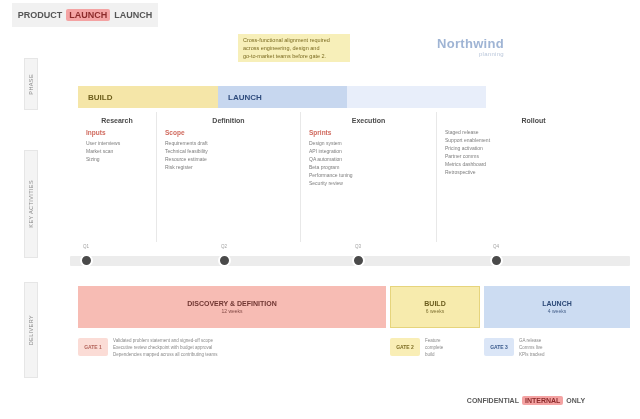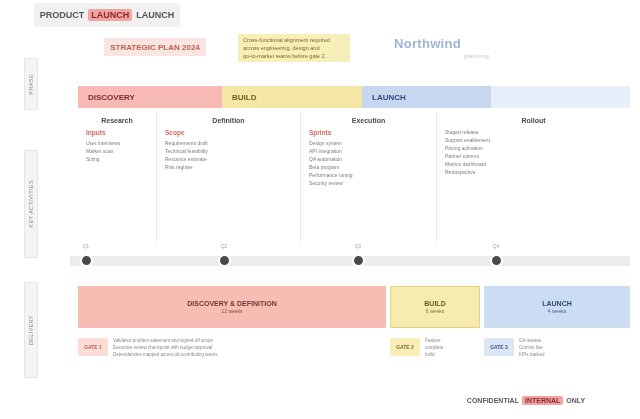--- a/index.html
+++ b/index.html
@@ -7,21 +7,21 @@
     width: 640px; height: 419px;
     background: #ffffff;
     font-family: "Liberation Sans", sans-serif;
     color: #3c3c3c;
     overflow: hidden;
   }
   .page { position: relative; width: 640px; height: 419px; }
 
   
   .title-bar {
-    position: absolute; left: 34px; top: 3px;
+    position: absolute; left: 12px; top: 3px;
     width: 146px; height: 24px;
     background: #f1f1f1;
     display: flex; align-items: center; justify-content: center;
     gap: 4px;
     font-size: 9px; font-weight: bold; color: #555;
     white-space: nowrap;
   }
   .title-hl {
     background: #f4a3a3; color: #8c2b2b;
     padding: 1px 3px; border-radius: 2px;
@@ -40,25 +40,25 @@
   .callout {
     position: absolute; left: 238px; top: 34px;
     width: 112px; height: 28px;
     background: #f7efb9;
     padding: 3px 5px;
     font-size: 5.5px; line-height: 1.45; color: #7a6a20;
   }
   .callout .c-l { display: block; }
 
   .brand {
-    position: absolute; left: 394px; top: 36px;
+    position: absolute; left: 374px; top: 36px;
     width: 130px; height: 26px;
     font-size: 13px; font-weight: bold; color: #9fb4d4;
     letter-spacing: .3px;
-    display: flex; align-items: flex-start;
+    display: flex; align-items: flex-end; flex-direction: column;
   }
   .brand .sub { font-size: 6px; color: #b9c6da; font-weight: normal;
     align-self: flex-end; margin-left: 3px; margin-bottom: 3px; }
 
   
   .rail {
     position: absolute; left: 24px;
     width: 14px;
     background: #f4f4f4;
     border: 1px solid #e6e6e6;
@@ -188,21 +188,20 @@
 <body>
 
 <div class="page">
 
   <div class="title-bar">
     <span>PRODUCT</span>
     <span class="title-hl">LAUNCH</span>
     <span>LAUNCH</span>
   </div>
 
-  <div class="subtitle">STRATEGIC PLAN 2024</div>
 
   <div class="callout">
     <span class="c-l">Cross-functional alignment required</span>
     <span class="c-l">across engineering, design and</span>
     <span class="c-l">go-to-market teams before gate 2.</span>
   </div>
 
   <div class="brand">
     <span>Northwind</span>
     <span class="sub">planning</span>
@@ -212,21 +211,20 @@
     <span>PHASE</span>
   </div>
   <div class="rail rail-2">
     <span>KEY ACTIVITIES</span>
   </div>
   <div class="rail rail-3">
     <span>DELIVERY</span>
   </div>
 
   <div class="bands">
-    <div class="band band-1">DISCOVERY</div>
     <div class="band band-2">BUILD</div>
     <div class="band band-3">LAUNCH</div>
   </div>
 
   <div class="cols">
 
     <div class="col col-1">
       <div class="col-head">Research</div>
       <div class="col-sub">Inputs</div>
       <ul class="col-body">

